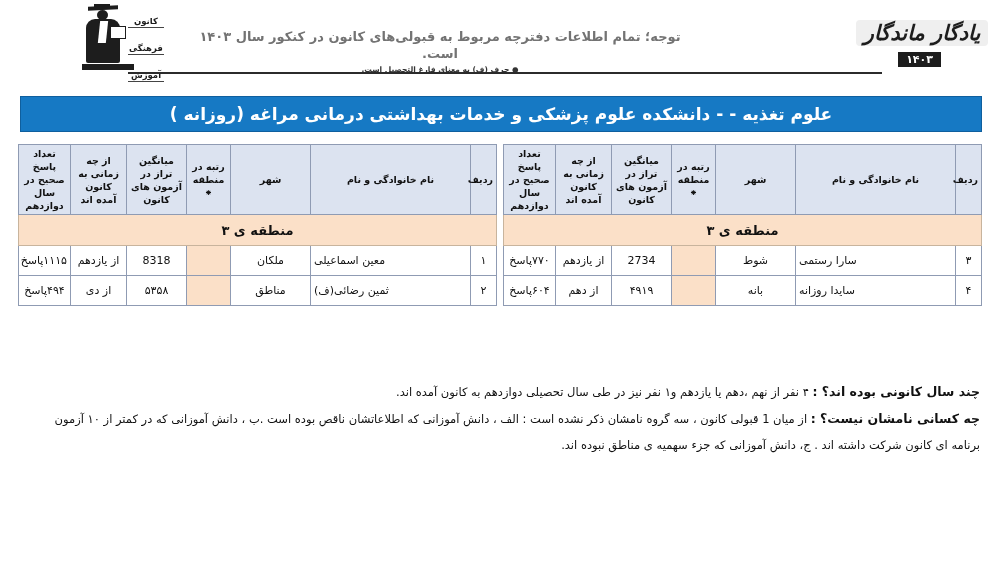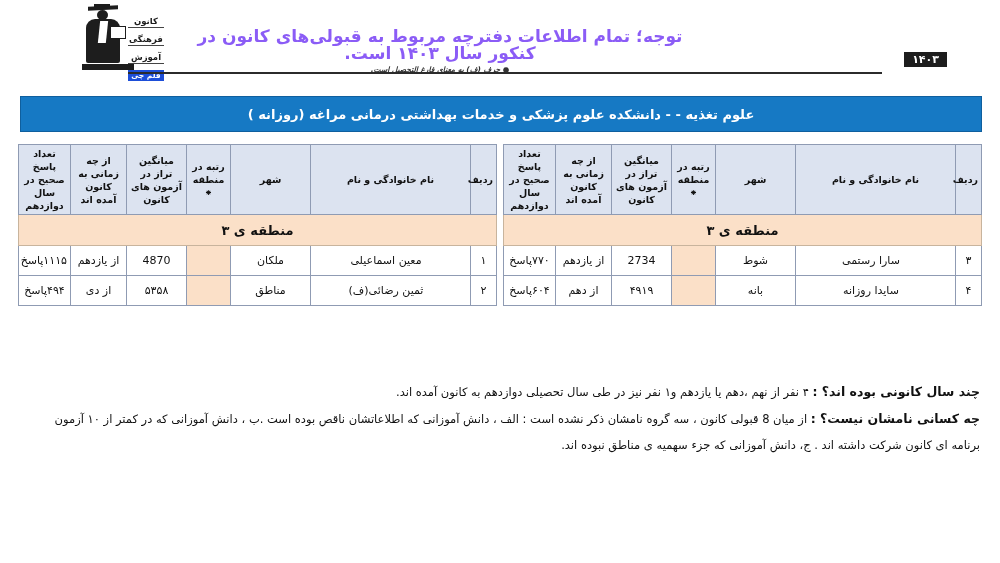--- a/index.html
+++ b/index.html
@@ -98,21 +98,21 @@
     height: 6px;
     background: #1d1d1d;
   }
   .logo-left-words {
     position: absolute;
     right: 0px;
     top: 12px;
     width: 36px;
     display: flex;
     flex-direction: column;
-    gap: 6px;
+    gap: 15px;
   }
   .logo-left-words span {
     display: block;
     font-size: 8.5px;
     line-height: 11px;
     font-weight: bold;
     text-align: center;
     color: #1d1d1d;
     border-bottom: 1px solid #444;
     white-space: nowrap;
@@ -125,34 +125,33 @@
   }
 
   .notice {
     position: absolute;
     right: 300px;
     left: 180px;
     top: 28px;
     text-align: center;
   }
   .notice-main {
-    font-size: 17px;
+    font-size: 13px;
     font-weight: bold;
     line-height: 17px;
-    color: #8b5cf6;
+    color: #737373;
     letter-spacing: -0.2px;
     text-align: center;
   }
   .notice-sub {
     font-size: 7.5px;
     font-weight: bold;
     line-height: 12px;
     color: #333;
     margin-top: 2px;
-    font-style: italic;
   }
 
   .logo-right {
     position: absolute;
     left: 852px;
     top: 12px;
     width: 136px;
     height: 62px;
   }
   .logo-right-name {
@@ -166,21 +165,21 @@
     font-style: italic;
     color: #1d1d1d;
     background: #efefef;
     border-radius: 4px;
     padding: 1px 2px;
     letter-spacing: -1px;
     white-space: nowrap;
   }
   .logo-right-year {
     position: absolute;
-    right: 41px;
+    right: 47px;
     top: 40px;
     font-size: 11px;
     font-weight: bold;
     color: #ffffff;
     background: #1d1d1d;
     padding: 1px 8px;
     letter-spacing: 0.5px;
   }
 
   .header-rule {
@@ -200,21 +199,21 @@
     width: 960px;
     height: 34px;
     background: #1679c4;
     border: 1px solid #0f5f9e;
     display: flex;
     align-items: center;
     justify-content: center;
   }
   .title-bar-text {
     color: #ffffff;
-    font-size: 13px;
+    font-size: 17px;
     font-weight: bold;
     letter-spacing: -0.2px;
     white-space: nowrap;
     text-align: center;
   }
 
   
   .tables-wrap {
     position: absolute;
     top: 144px;
@@ -253,21 +252,21 @@
     font-weight: bold;
     font-size: 13px;
     height: 26px;
     color: #111;
     border-color: #c8b49d;
   }
   table.kanoon td.c-rank {
     background: #fbe0c8;
   }
   table.kanoon td.c-name {
-    text-align: center;
+    text-align: left;
     padding-right: 12px;
     font-size: 11px;
   }
   table.kanoon tbody td {
     height: 25px;
     font-size: 11px;
   }
   .col-radif   { width: 26px; }
   .col-name    { width: 160px; }
   .col-city    { width: 80px; }
@@ -319,20 +318,21 @@
       <span class="inv">قلم چی</span>
     </div>
   </div>
 
   <div class="notice">
     <div class="notice-main">توجه؛ تمام اطلاعات دفترچه مربوط به قبولی‌های کانون در کنکور سال ۱۴۰۳ است.</div>
     <div class="notice-sub">● حرف (ف) به معنای فارغ التحصیل است.</div>
   </div>
 
   <div class="logo-right">
+    <div class="logo-right-name">یادگار ماندگار</div>
     <div class="logo-right-year">۱۴۰۳</div>
   </div>
 
   <div class="header-rule"></div>
 </div>
 
 <div class="title-bar">
   <span class="title-bar-text">علوم تغذیه - - دانشکده علوم پزشکی و خدمات بهداشتی درمانی مراغه (روزانه )</span>
 </div>
 
@@ -361,21 +361,21 @@
     </thead>
     <tbody>
       <tr class="region-row">
         <td colspan="7">منطقه ی ۳</td>
       </tr>
       <tr>
         <td>۱</td>
         <td class="c-name">معین اسماعیلی</td>
         <td>ملکان</td>
         <td class="c-rank"></td>
-        <td>4870</td>
+        <td>8318</td>
         <td>از یازدهم</td>
         <td>۱۱۱۵پاسخ</td>
       </tr>
       <tr>
         <td>۲</td>
         <td class="c-name">ثمین رضائی(ف)</td>
         <td>مناطق</td>
         <td class="c-rank"></td>
         <td>۵۳۵۸</td>
         <td>از دی</td>
@@ -435,17 +435,17 @@
 <div class="notes">
 
   <div class="note-line">
     <span class="q-label">چند سال کانونی بوده اند؟ :</span>
     <span>۴ نفر از نهم ،دهم یا یازدهم و۱ نفر نیز در طی سال تحصیلی دوازدهم به کانون آمده اند.</span>
   </div>
 
 
   <div class="note-line wrap">
     <span class="q-label">چه کسانی نامشان نیست؟ :</span>
-    <span>از میان 8 قبولی کانون ، سه گروه نامشان ذکر نشده است : الف ، دانش آموزانی که اطلاعاتشان ناقص بوده است .ب ، دانش آموزانی که در کمتر از ۱۰ آزمون برنامه ای کانون شرکت داشته اند . ج، دانش آموزانی که جزء سهمیه ی مناطق نبوده اند.</span>
+    <span>از میان 1 قبولی کانون ، سه گروه نامشان ذکر نشده است : الف ، دانش آموزانی که اطلاعاتشان ناقص بوده است .ب ، دانش آموزانی که در کمتر از ۱۰ آزمون برنامه ای کانون شرکت داشته اند . ج، دانش آموزانی که جزء سهمیه ی مناطق نبوده اند.</span>
   </div>
 
 
 </div>
 
 </body></html>

